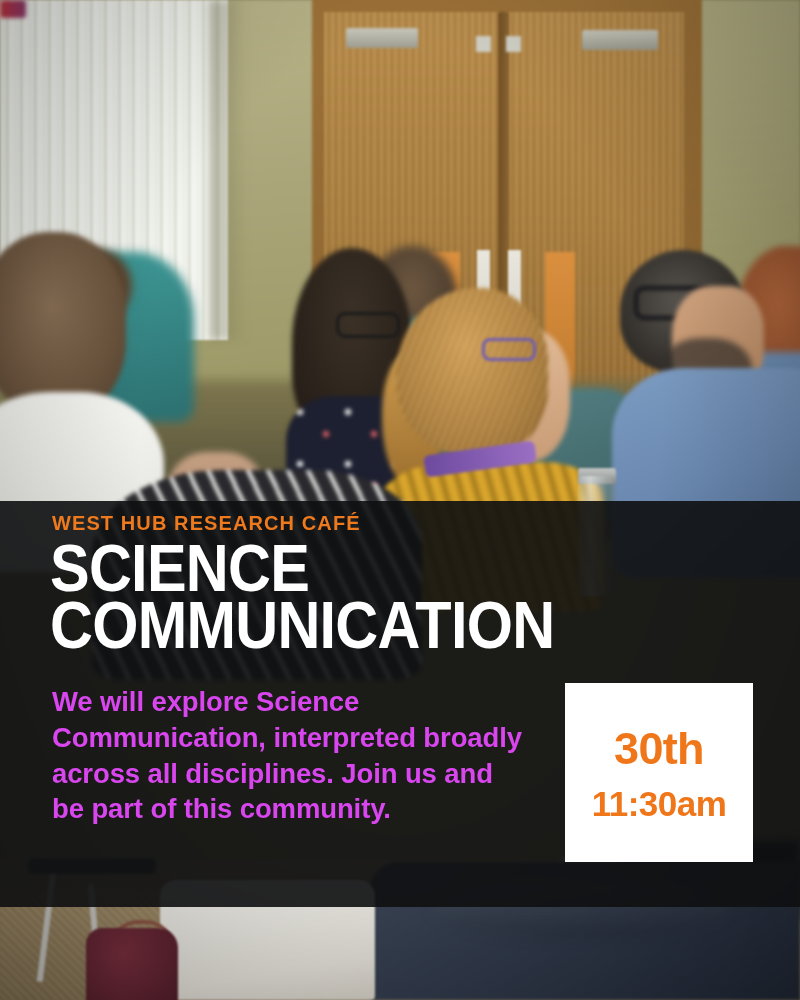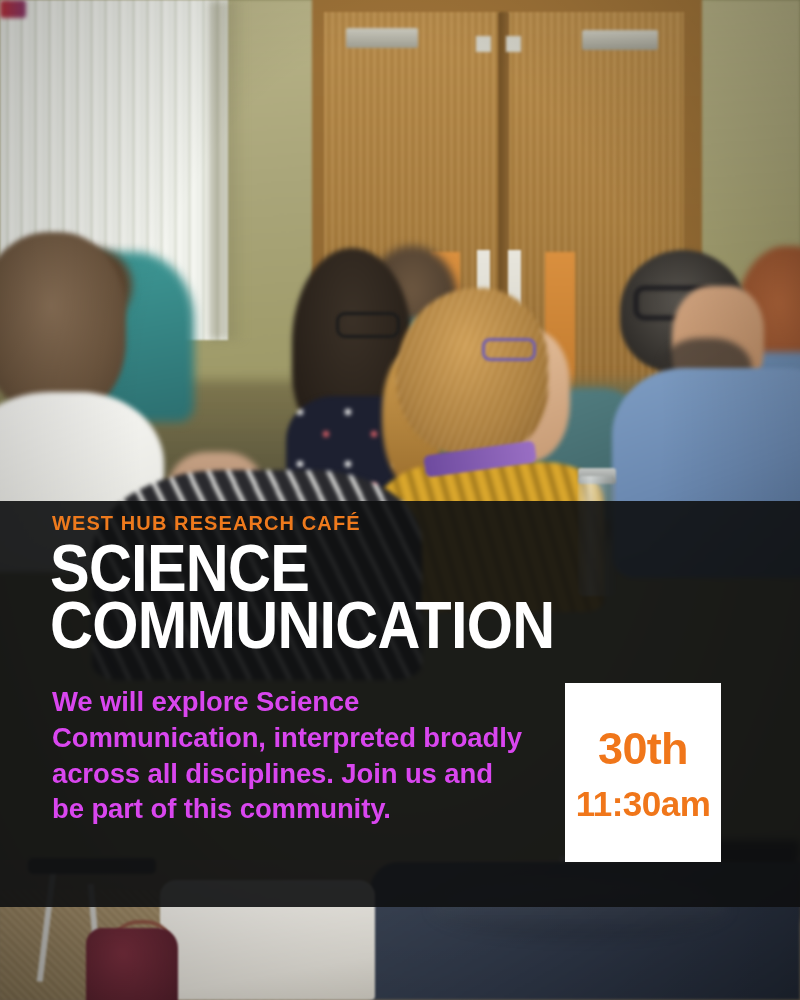--- a/index.html
+++ b/index.html
@@ -527,21 +527,21 @@
     font-weight: 700;
     line-height: 1.30;
     letter-spacing: -0.004em;
   }
 
   
   .date-card {
     position: absolute;
     left: 565px;
     top: 683px;
-    width: 156px;
+    width: 188px;
     height: 179px;
     background: #ffffff;
     display: flex;
     flex-direction: column;
     align-items: center;
     justify-content: center;
     box-sizing: border-box;
     padding-top: 4px;
   }
   .date-day {

